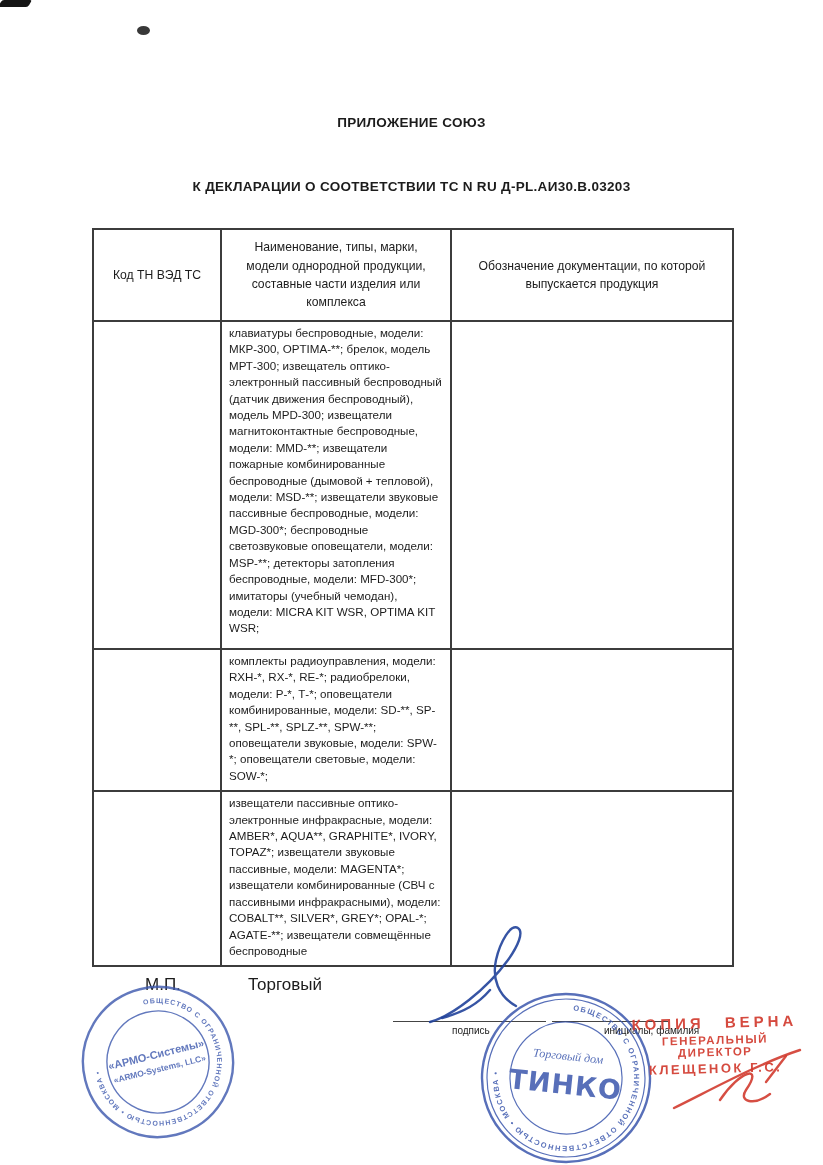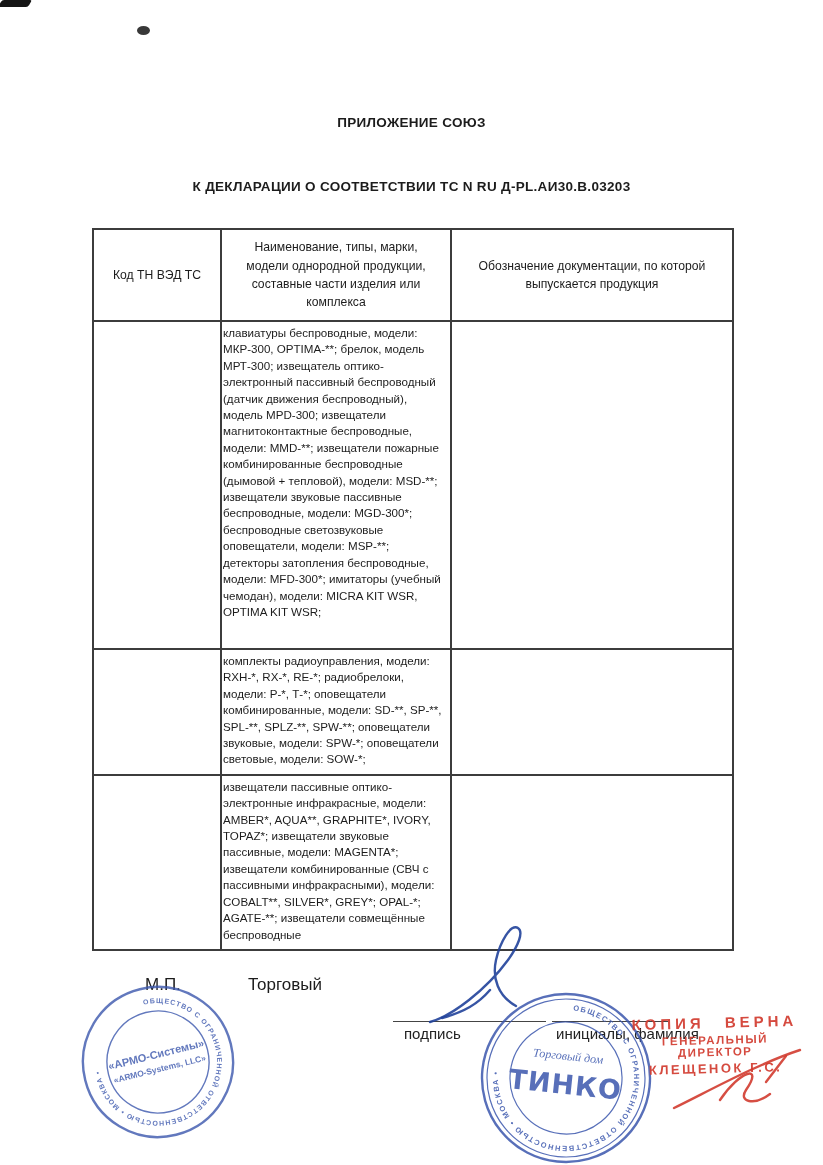--- a/index.html
+++ b/index.html
@@ -24,27 +24,27 @@
     border-collapse:collapse; table-layout:fixed;
   }
   .doc-table th, .doc-table td { border:2px solid #3c3c3c; }
   .doc-table th {
     font-size:12.2px; line-height:1.5; font-weight:normal;
     text-align:center; vertical-align:middle; padding:4px 10px;
   }
   .doc-table thead tr { height:92px; }
   .doc-table td {
     vertical-align:top; text-align:left;
-    font-size:11.6px; line-height:16.4px; padding:3px 6px 6px 1px;
+    font-size:11.6px; line-height:16.4px; padding:3px 6px 6px 7px;
   }
   tr.r1 { height:328px; } tr.r2 { height:124px; } tr.r3 { height:172px; }
   
   .ft { position:absolute; font-size:17px; }
   .sig-line { position:absolute; border-top:1.4px solid #444; height:0; }
-  .small-label { position:absolute; font-size:15px; color:#222; }
+  .small-label { position:absolute; font-size:10px; color:#222;margin-left:48px; }
   .name-block { position:absolute; left:532px; top:972px; width:160px; text-align:center; font-size:13px; line-height:1.45; }
   
   .stamp { position:absolute; }
   .stamp-left { left:78px; top:982px; width:160px; height:160px; opacity:.8; }
   .stamp-right { left:478px; top:990px; width:176px; height:176px; opacity:.85; }
   .sc { fill:none; stroke:#3b57ad; }
   .blue-txt { fill:#3b57ad; font-weight:bold; font-family:"Liberation Sans", sans-serif; }
   .blue-serif { fill:#3b57ad; font-style:italic; font-family:"Liberation Serif", serif; }
   .sig-svg { position:absolute; }
   .sig-blue { left:412px; top:918px; width:140px; height:112px; }

